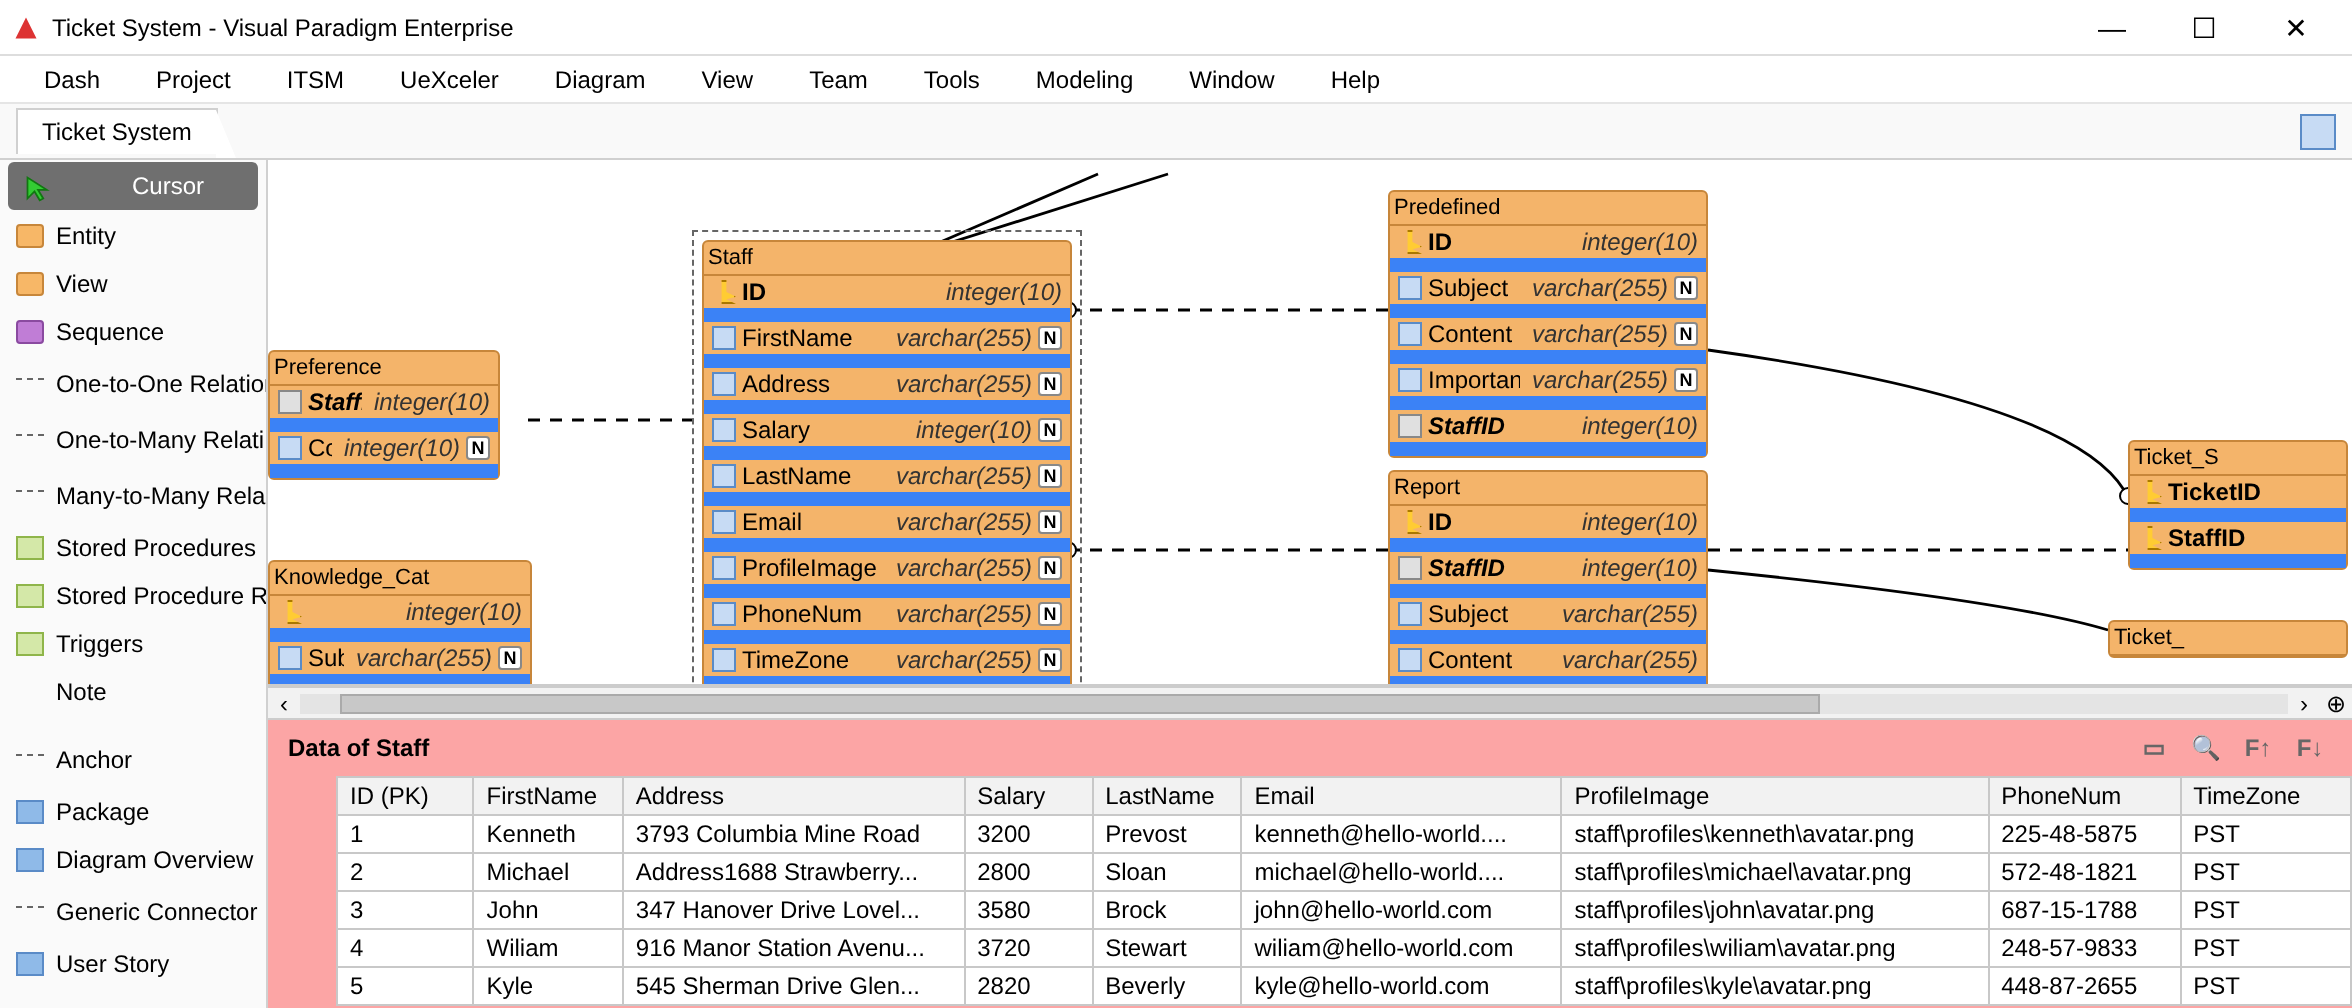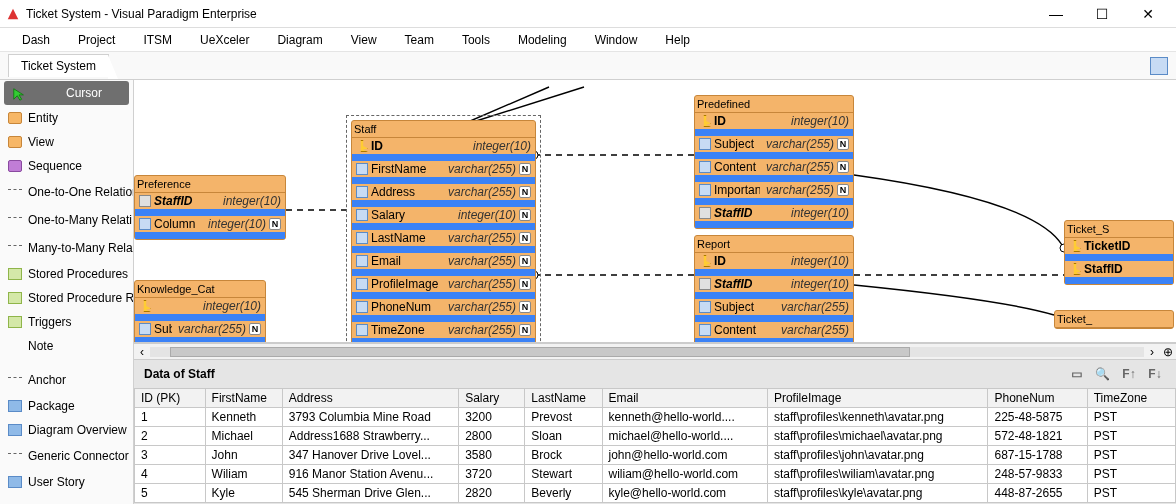--- a/index.html
+++ b/index.html
@@ -49,25 +49,25 @@
 svg.conn { position: absolute; inset: 0; width: 100%; height: 100%; pointer-events: none; }
 svg.conn line { stroke: #000; stroke-width: 1.4; }
 svg.conn line.d { stroke-dasharray: 6 5; }
 
 .hscroll { height: 16px; background: #f2f2f2; border-top: 1px solid #ccc; display: flex; align-items: center; }
 .hscroll .arrow { width: 16px; text-align: center; }
 .hscroll .track { flex: 1; height: 10px; background: #e4e4e4; position: relative; }
 .hscroll .thumb { position: absolute; left: 20px; width: 740px; top: 0; bottom: 0; background: #c8c8c8; border: 1px solid #aaa; }
 .hscroll .grip { width: 16px; text-align: center; }
 
-.datapanel { height: 145px; background: #e5e5e5; border-top: 1px solid #ccc; display: flex; flex-direction: column; }
+.datapanel { height: 145px; background: #fca5a5; border-top: 1px solid #ccc; display: flex; flex-direction: column; }
 .dphead { display: flex; align-items: center; padding: 5px 10px; }
 .dphead .dptitle { font-weight: bold; flex: 1; }
 .dphead .dpicon { width: 22px; height: 18px; margin-left: 4px; color: #666; font-weight: bold; display: flex; align-items: center; justify-content: center; }
-.datatable { flex: 1; overflow: auto; }
+.datatable { flex: 1; overflow: auto; margin-left: 34px; }
 table { border-collapse: collapse; width: 100%; }
 th, td { border: 1px solid #c8c8c8; padding: 2px 6px; text-align: left; font-size: 12px; white-space: nowrap; overflow: hidden; }
 th { background: #f2f2f2; font-weight: normal; }
 td { background: #fff; }
 </style>
 </head>
 <body>
 
 <div class="titlebar">
   <svg class="logo" viewBox="0 0 16 16">
@@ -182,21 +182,21 @@
         <line class="d" x1="400" y1="195" x2="562" y2="195"></line>
         <line class="d" x1="720" y1="195" x2="930" y2="195"></line>
         <line x1="305" y1="205" x2="305" y2="240"></line>
         <circle cx="248" cy="130" r="4" fill="#fff" stroke="#000"></circle>
         <circle cx="400" cy="75" r="4" fill="#fff" stroke="#000"></circle>
         <circle cx="400" cy="195" r="4" fill="#fff" stroke="#000"></circle>
         <circle cx="930" cy="168" r="4" fill="#fff" stroke="#000"></circle>
         <path d="M 720 95 Q 900 120 928 165" fill="none" stroke="#000" stroke-width="1.4"></path>
         <path d="M 720 205 Q 870 220 920 235" fill="none" stroke="#000" stroke-width="1.4"></path>
       </svg>
-    <div class="entity" style="left: 0px; top: 95px; width: 152px;">
+    <div class="entity" style="left: 0px; top: 95px; width: 116px;">
           <div class="ehead">Preference</div>
           <div class="erow">
             <span class="ri ri-fk"></span>
             <span class="rn" style="font-weight: bold; font-style: italic;">StaffID</span>
             <span class="rt">integer(10)</span>
           </div>
           <div class="erow">
             <span class="ri ri-col"></span>
             <span class="rn">Column</span>
             <span class="rt">integer(10)</span>

